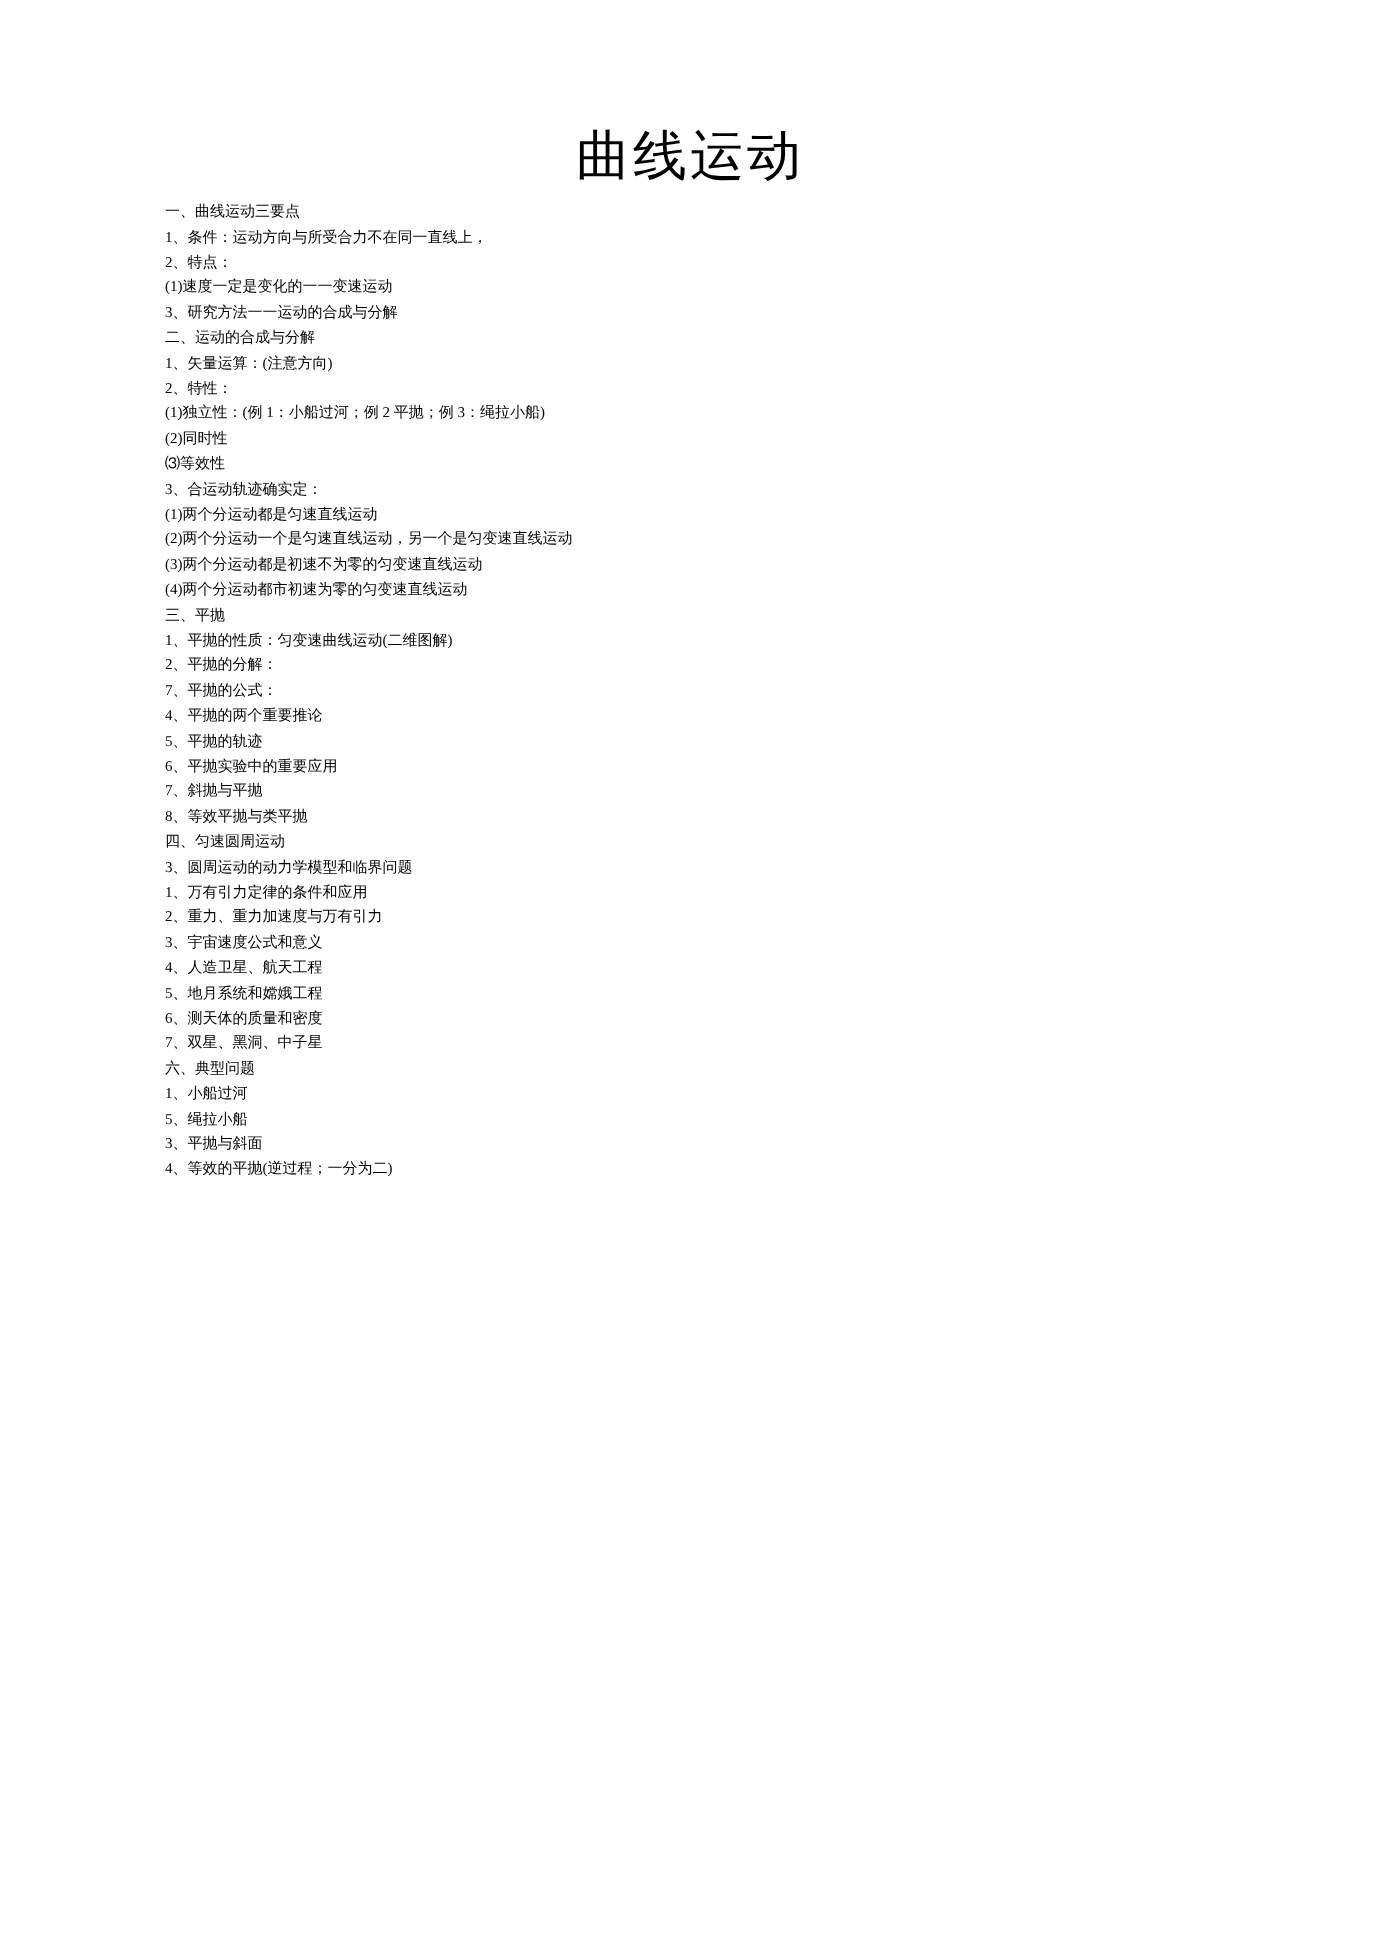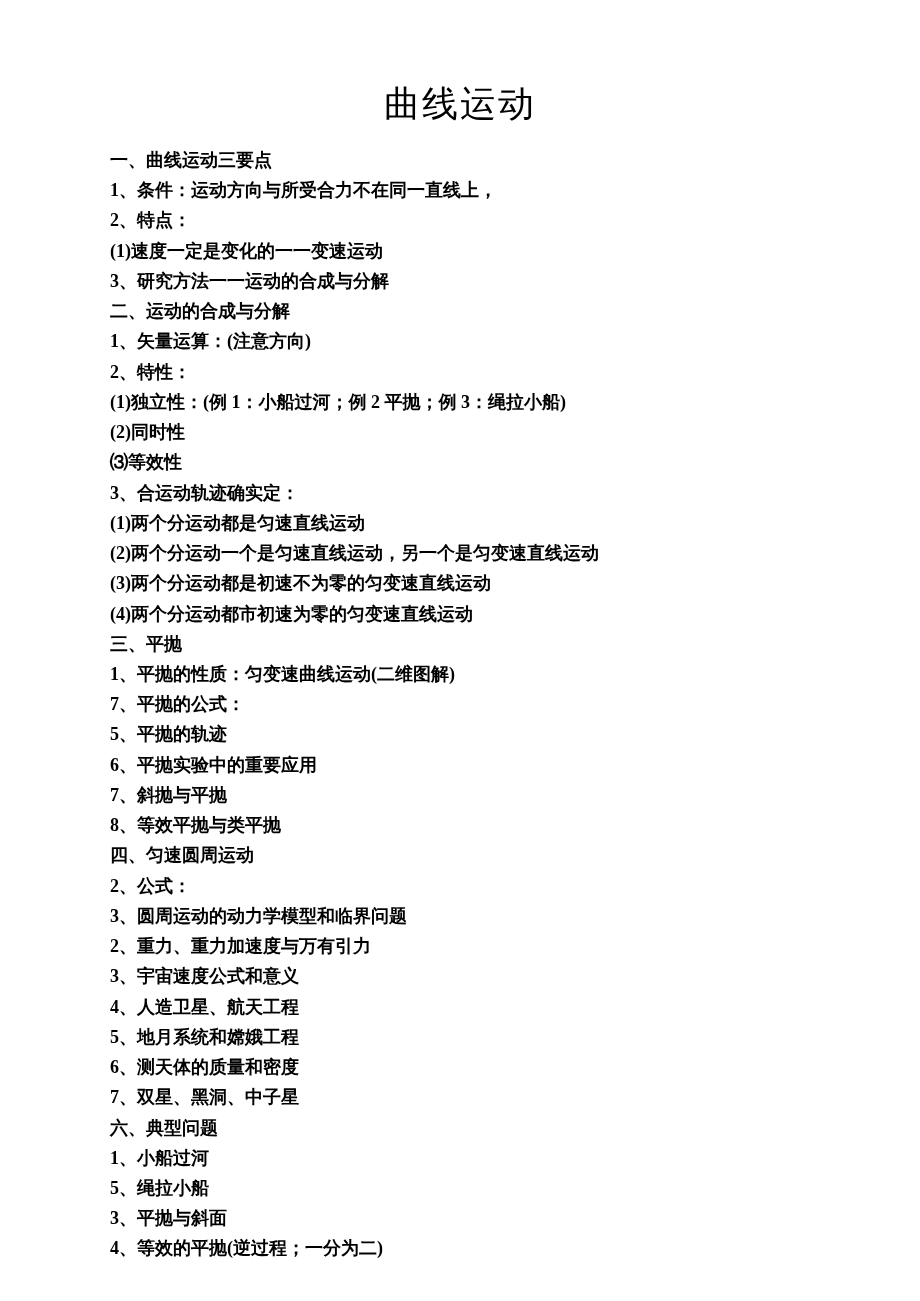--- a/index.html
+++ b/index.html
@@ -12,28 +12,27 @@
       min-height: 1301px;
       background: #ffffff;
       font-family: "SimSun", "宋体", serif;
       color: #000000;
       padding: 80px 110px 60px 110px;
     }
     .title {
       text-align: center;
       font-size: 36px;
       font-weight: normal;
-      margin-bottom: 16px;
+      margin-bottom: 5px;
       letter-spacing: 2px;
     }
     .line {
-      font-size: 18px;
+      font-size: 10px;
       line-height: 1.68;
       white-space: pre-wrap;
-      font-weight: bold;
     }
   </style>
 </head>
 <body>
 
 <h1 class="title">曲线运动</h1>
 <div id="content">
     <div class="line">一、曲线运动三要点</div>
     <div class="line">1、条件：运动方向与所受合力不在同一直线上，</div>
     <div class="line">2、特点：</div>
@@ -45,28 +44,30 @@
     <div class="line">(1)独立性：(例 1：小船过河；例 2 平抛；例 3：绳拉小船)</div>
     <div class="line">(2)同时性</div>
     <div class="line">⑶等效性</div>
     <div class="line">3、合运动轨迹确实定：</div>
     <div class="line">(1)两个分运动都是匀速直线运动</div>
     <div class="line">(2)两个分运动一个是匀速直线运动，另一个是匀变速直线运动</div>
     <div class="line">(3)两个分运动都是初速不为零的匀变速直线运动</div>
     <div class="line">(4)两个分运动都市初速为零的匀变速直线运动</div>
     <div class="line">三、平抛</div>
     <div class="line">1、平抛的性质：匀变速曲线运动(二维图解)</div>
+    <div class="line">2、平抛的分解：</div>
     <div class="line">7、平抛的公式：</div>
+    <div class="line">4、平抛的两个重要推论</div>
     <div class="line">5、平抛的轨迹</div>
     <div class="line">6、平抛实验中的重要应用</div>
     <div class="line">7、斜抛与平抛</div>
     <div class="line">8、等效平抛与类平抛</div>
     <div class="line">四、匀速圆周运动</div>
-    <div class="line">2、公式：</div>
     <div class="line">3、圆周运动的动力学模型和临界问题</div>
+    <div class="line">1、万有引力定律的条件和应用</div>
     <div class="line">2、重力、重力加速度与万有引力</div>
     <div class="line">3、宇宙速度公式和意义</div>
     <div class="line">4、人造卫星、航天工程</div>
     <div class="line">5、地月系统和嫦娥工程</div>
     <div class="line">6、测天体的质量和密度</div>
     <div class="line">7、双星、黑洞、中子星</div>
     <div class="line">六、典型问题</div>
     <div class="line">1、小船过河</div>
     <div class="line">5、绳拉小船</div>
     <div class="line">3、平抛与斜面</div>

